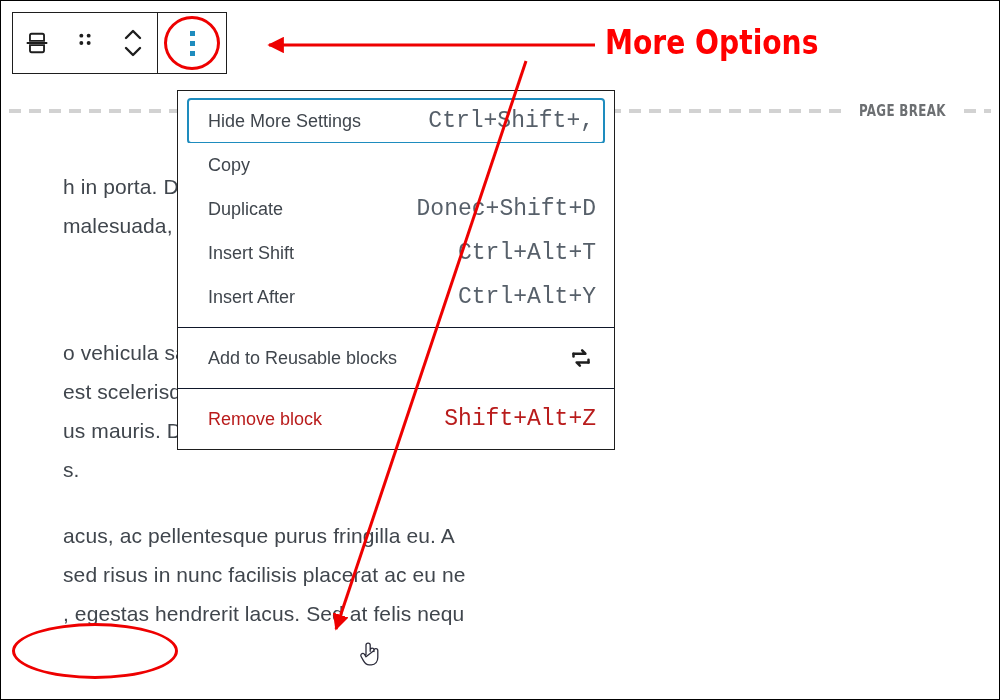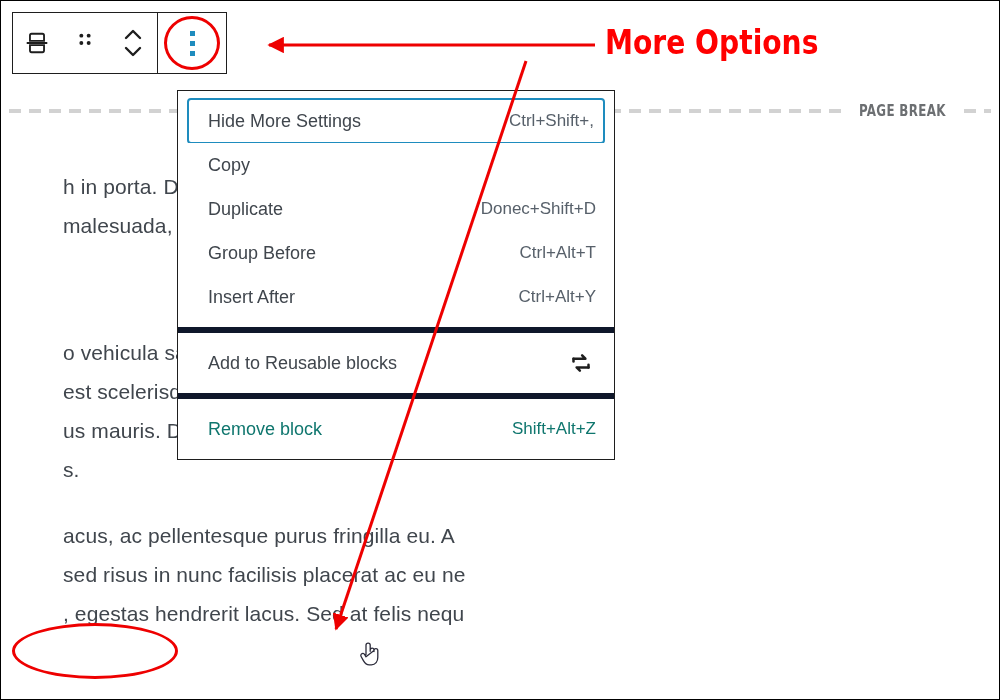--- a/index.html
+++ b/index.html
@@ -102,49 +102,50 @@
   #more-menu {
     position:absolute;
     left:176px; top:89px;
     width:438px;
     background:#fff;
     border:1px solid #1e1e1e;
     z-index:40;
     padding:0;
   }
   .menu-section { padding:8px 0 8px 0; }
-  .menu-section + .menu-section { border-top:6px solid #0f172a; }
+  .menu-section + .menu-section { border-top:1px solid #0f172a; }
   .menu-item {
     display:flex;
     align-items:center;
     justify-content:space-between;
     height:44px;
     padding:0 18px 0 30px;
     font-size:18px;
     color:#40464d;
     cursor:pointer;
     background:#fff;
     position:relative;
   }
   .menu-item .mi-label { white-space:nowrap; }
   .menu-item .mi-shortcut {
     color:#57606a;
-    font-size:17px;
+    font-size:23px;
     white-space:nowrap;
+    font-family:Liberation Mono, monospace;
   }
   .menu-item.focused {
     outline:2px solid #1e8cbe;
     outline-offset:-1px;
     border-radius:3px;
     margin:0 10px;
     padding-left:20px;
     padding-right:10px;
   }
   .menu-item.danger .mi-label,
-  .menu-item.danger .mi-shortcut { color:#0f766e; }
+  .menu-item.danger .mi-shortcut { color:#b91c1c; }
   .mi-icon { display:flex; align-items:center; }
 
   
   #remove-ring {
     position:absolute;
     left:11px; top:622px;
     width:166px; height:56px;
     border:3px solid #ee0000;
     border-radius:50%;
     z-index:60;
@@ -246,21 +247,21 @@
         </div>
         <div class="menu-item">
           <span class="mi-label">Copy</span>
           <span class="mi-shortcut"></span>
         </div>
         <div class="menu-item">
           <span class="mi-label">Duplicate</span>
           <span class="mi-shortcut">Donec+Shift+D</span>
         </div>
         <div class="menu-item">
-          <span class="mi-label">Group Before</span>
+          <span class="mi-label">Insert Shift</span>
           <span class="mi-shortcut">Ctrl+Alt+T</span>
         </div>
         <div class="menu-item">
           <span class="mi-label">Insert After</span>
           <span class="mi-shortcut">Ctrl+Alt+Y</span>
         </div>
       </div>
       <div class="menu-section">
         <div class="menu-item">
           <span class="mi-label">Add to Reusable blocks</span>

